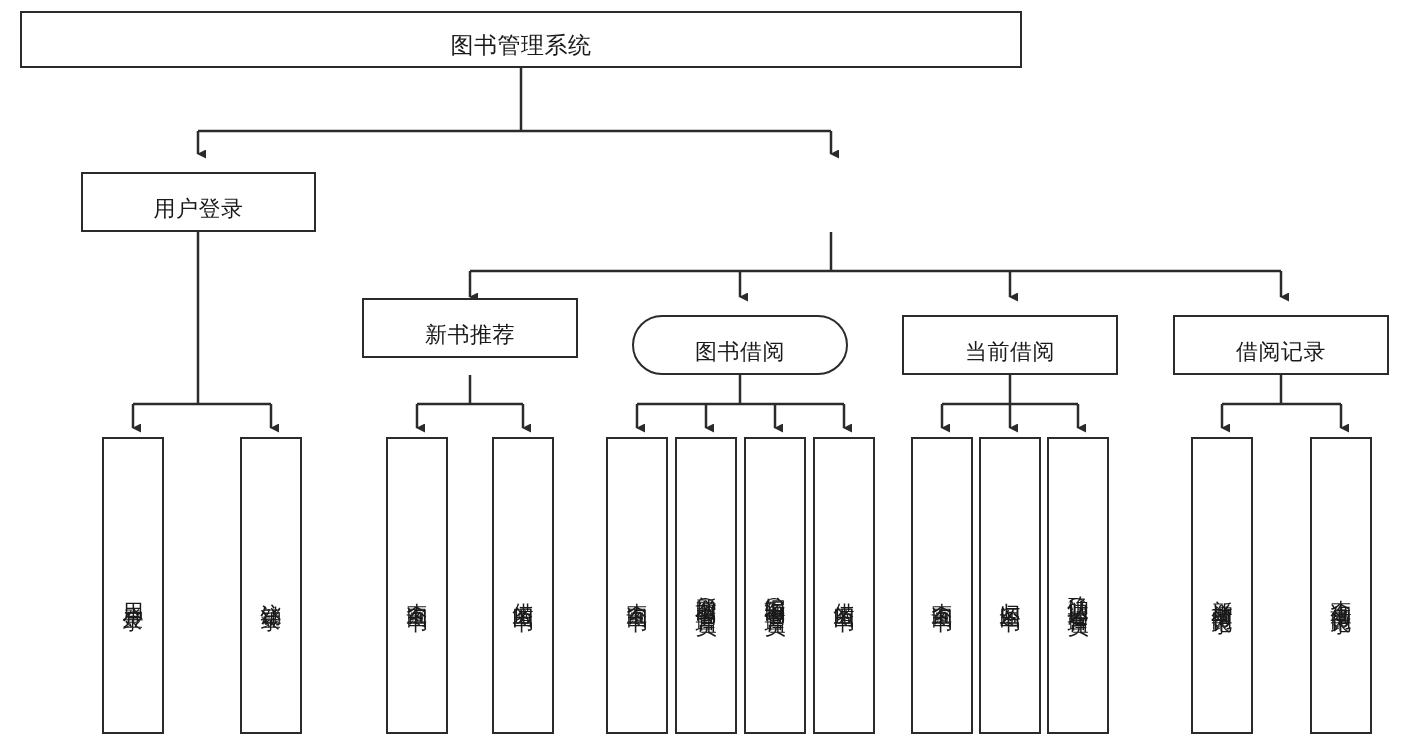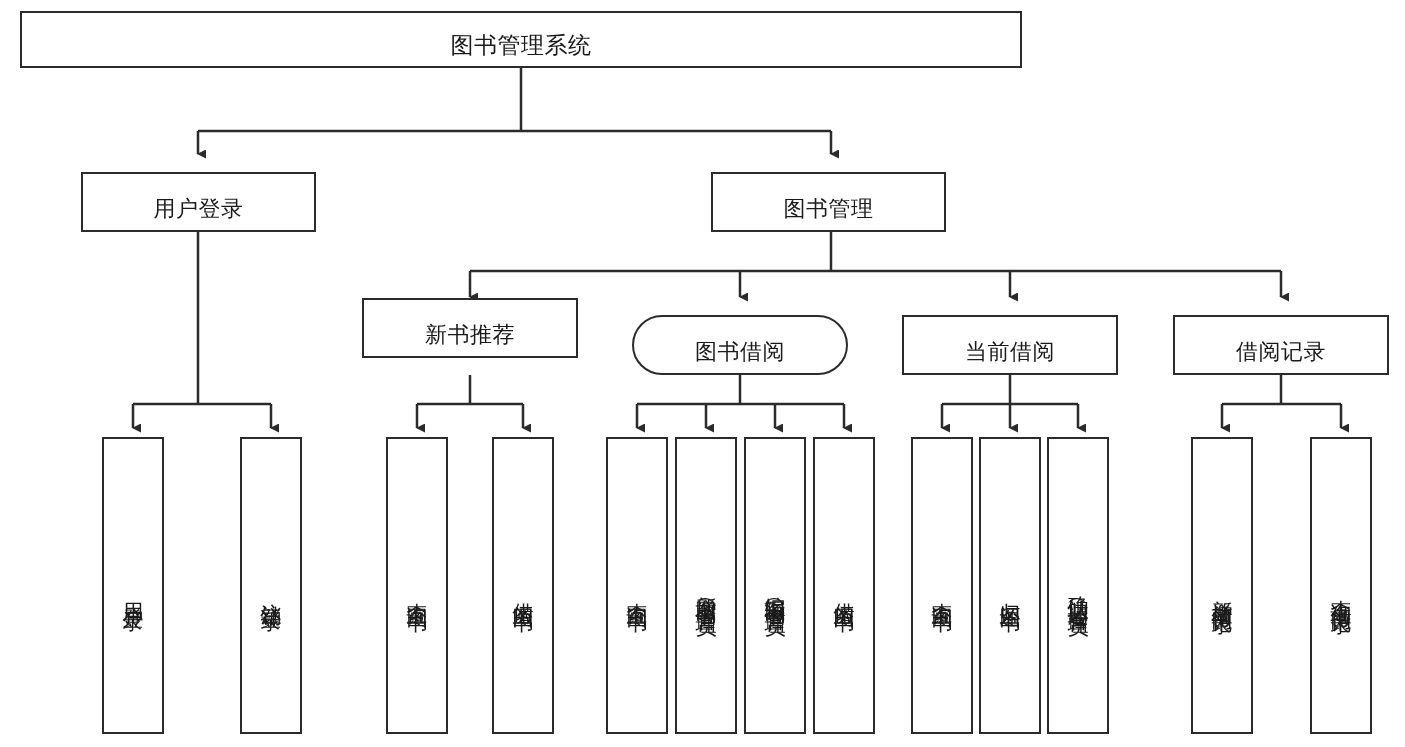--- a/index.html
+++ b/index.html
@@ -126,23 +126,20 @@
     </g>
   </svg>
 
   <div class="node root horiz" style="left:20px; top:11px; width:1002px; height:57px;">
     <span class="node-label">图书管理系统</span>
   </div>
 
   <div class="node horiz" style="left:81px; top:172px; width:235px; height:60px;">
     <span class="node-label">用户登录</span>
   </div>
-  <div class="node horiz" style="left:711px; top:172px; width:235px; height:60px;">
-    <span class="node-label">图书管理</span>
-  </div>
 
   <div class="node horiz" style="left:362px; top:298px; width:216px; height:60px;">
     <span class="node-label">新书推荐</span>
   </div>
   <div class="node horiz" style="left:632px; top:315px; width:216px; height:60px;border-radius:30px;">
     <span class="node-label">图书借阅</span>
   </div>
   <div class="node horiz" style="left:902px; top:315px; width:216px; height:60px;">
     <span class="node-label">当前借阅</span>
   </div>

